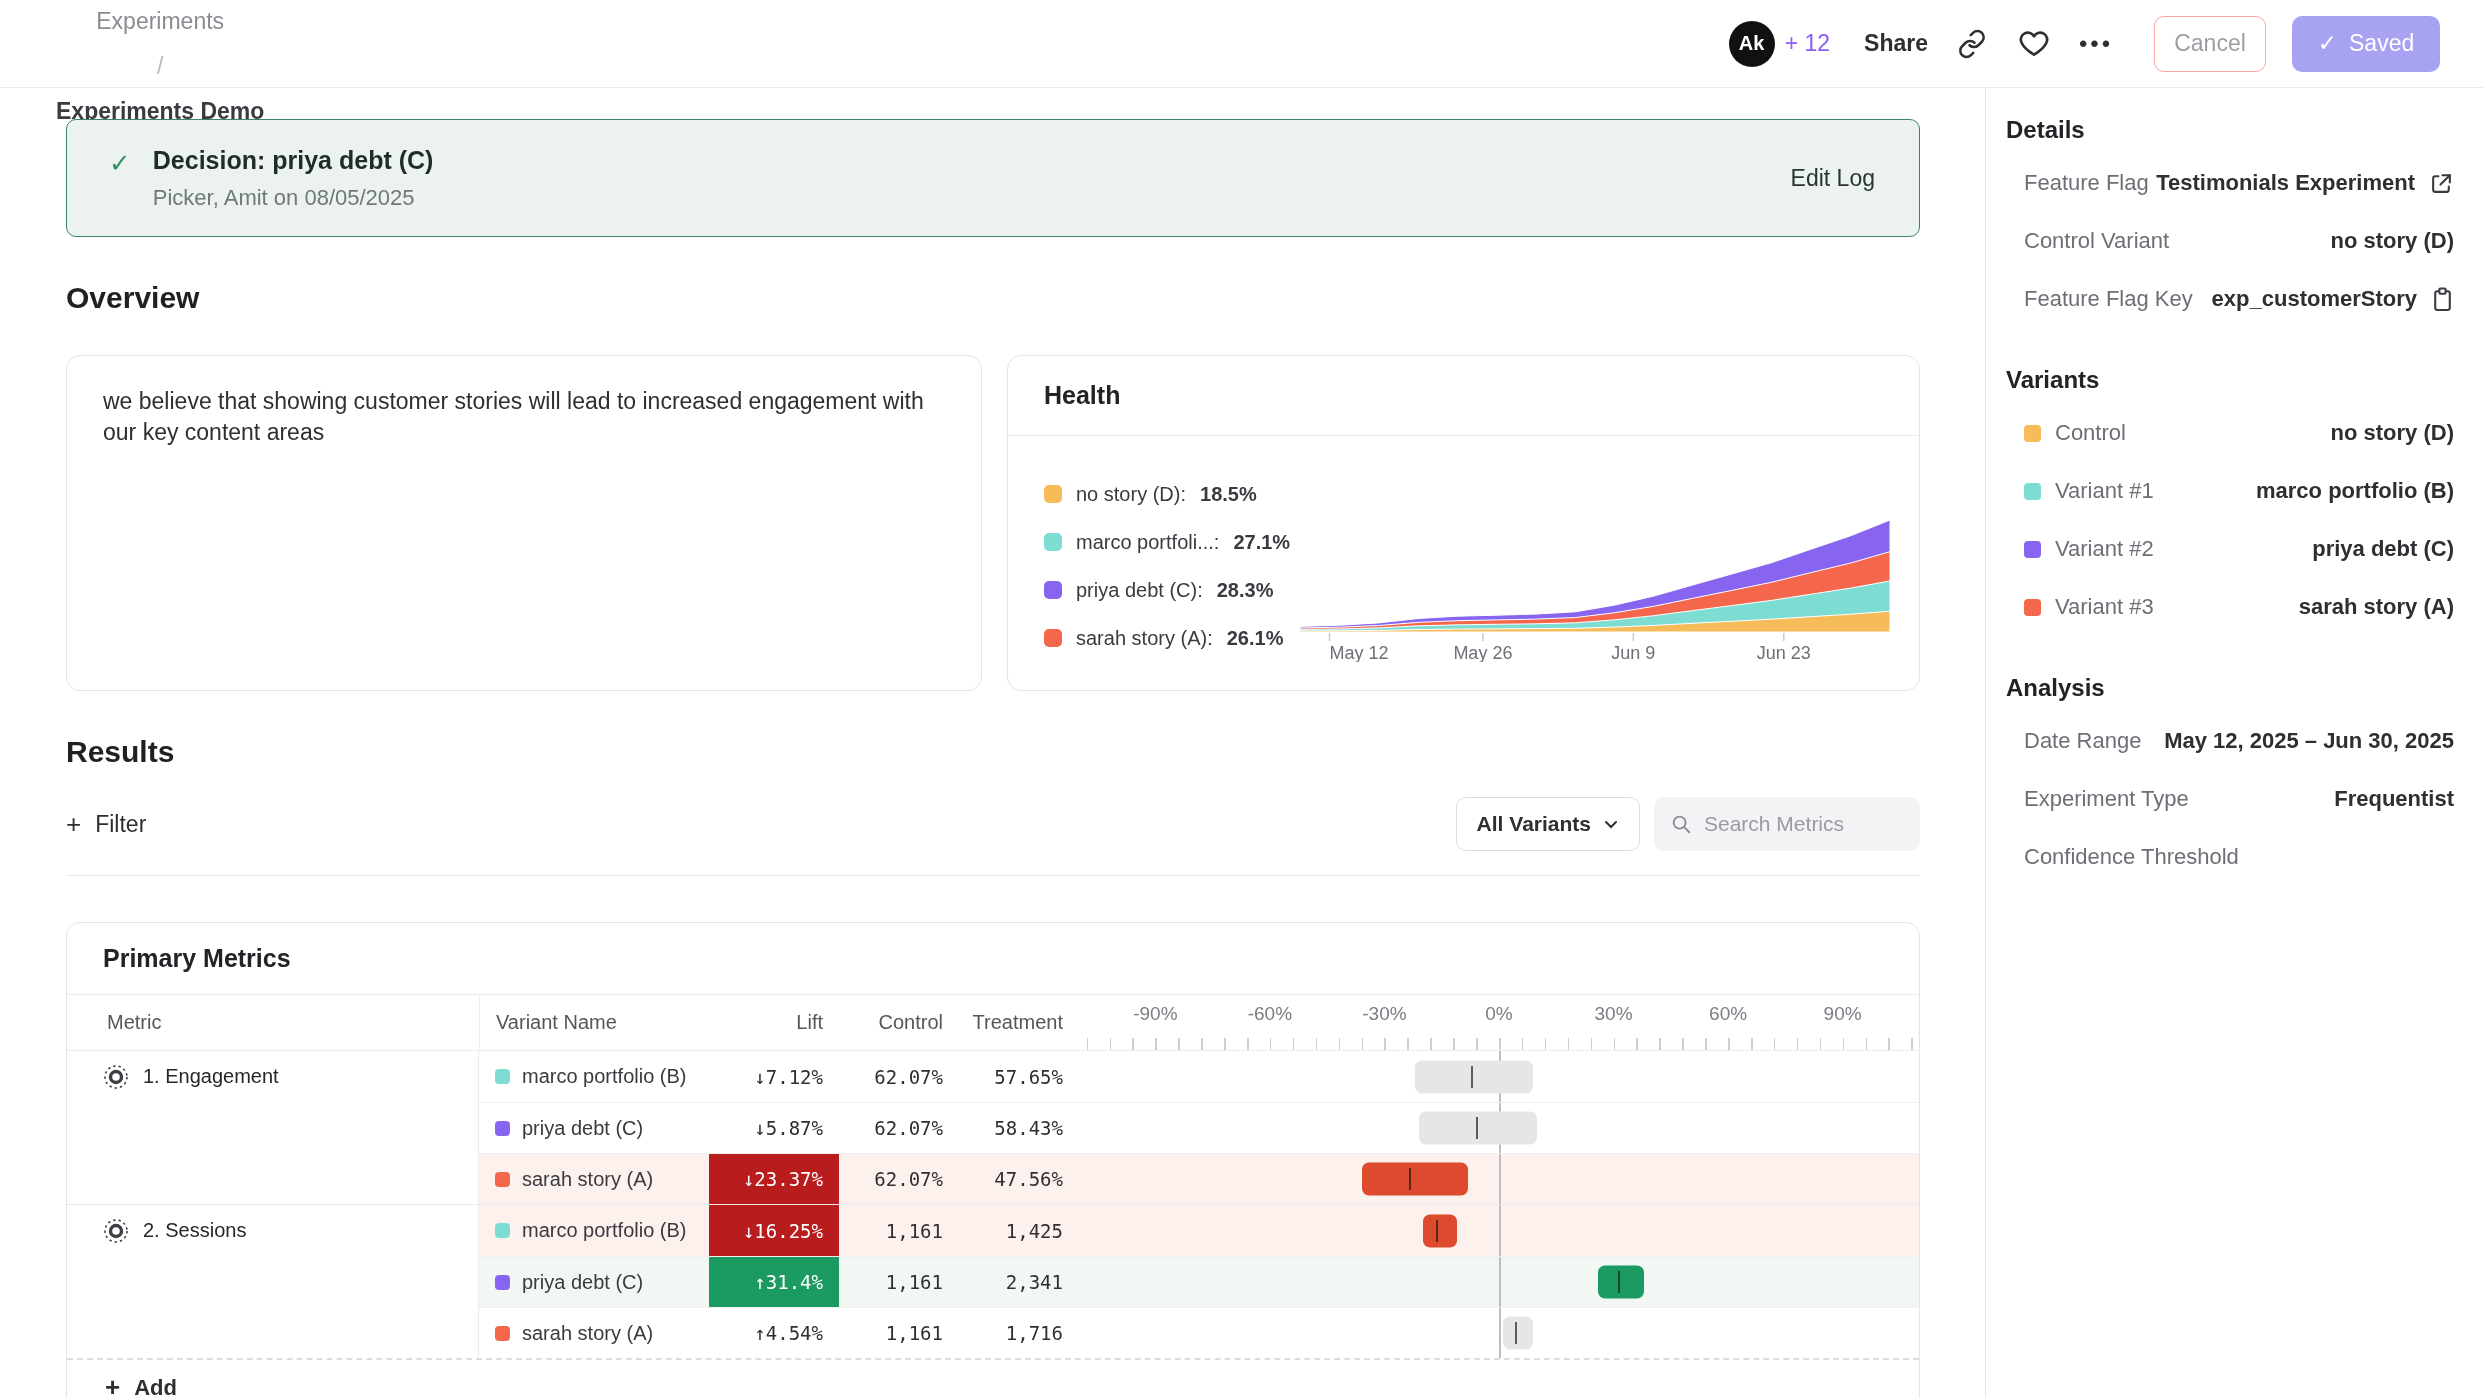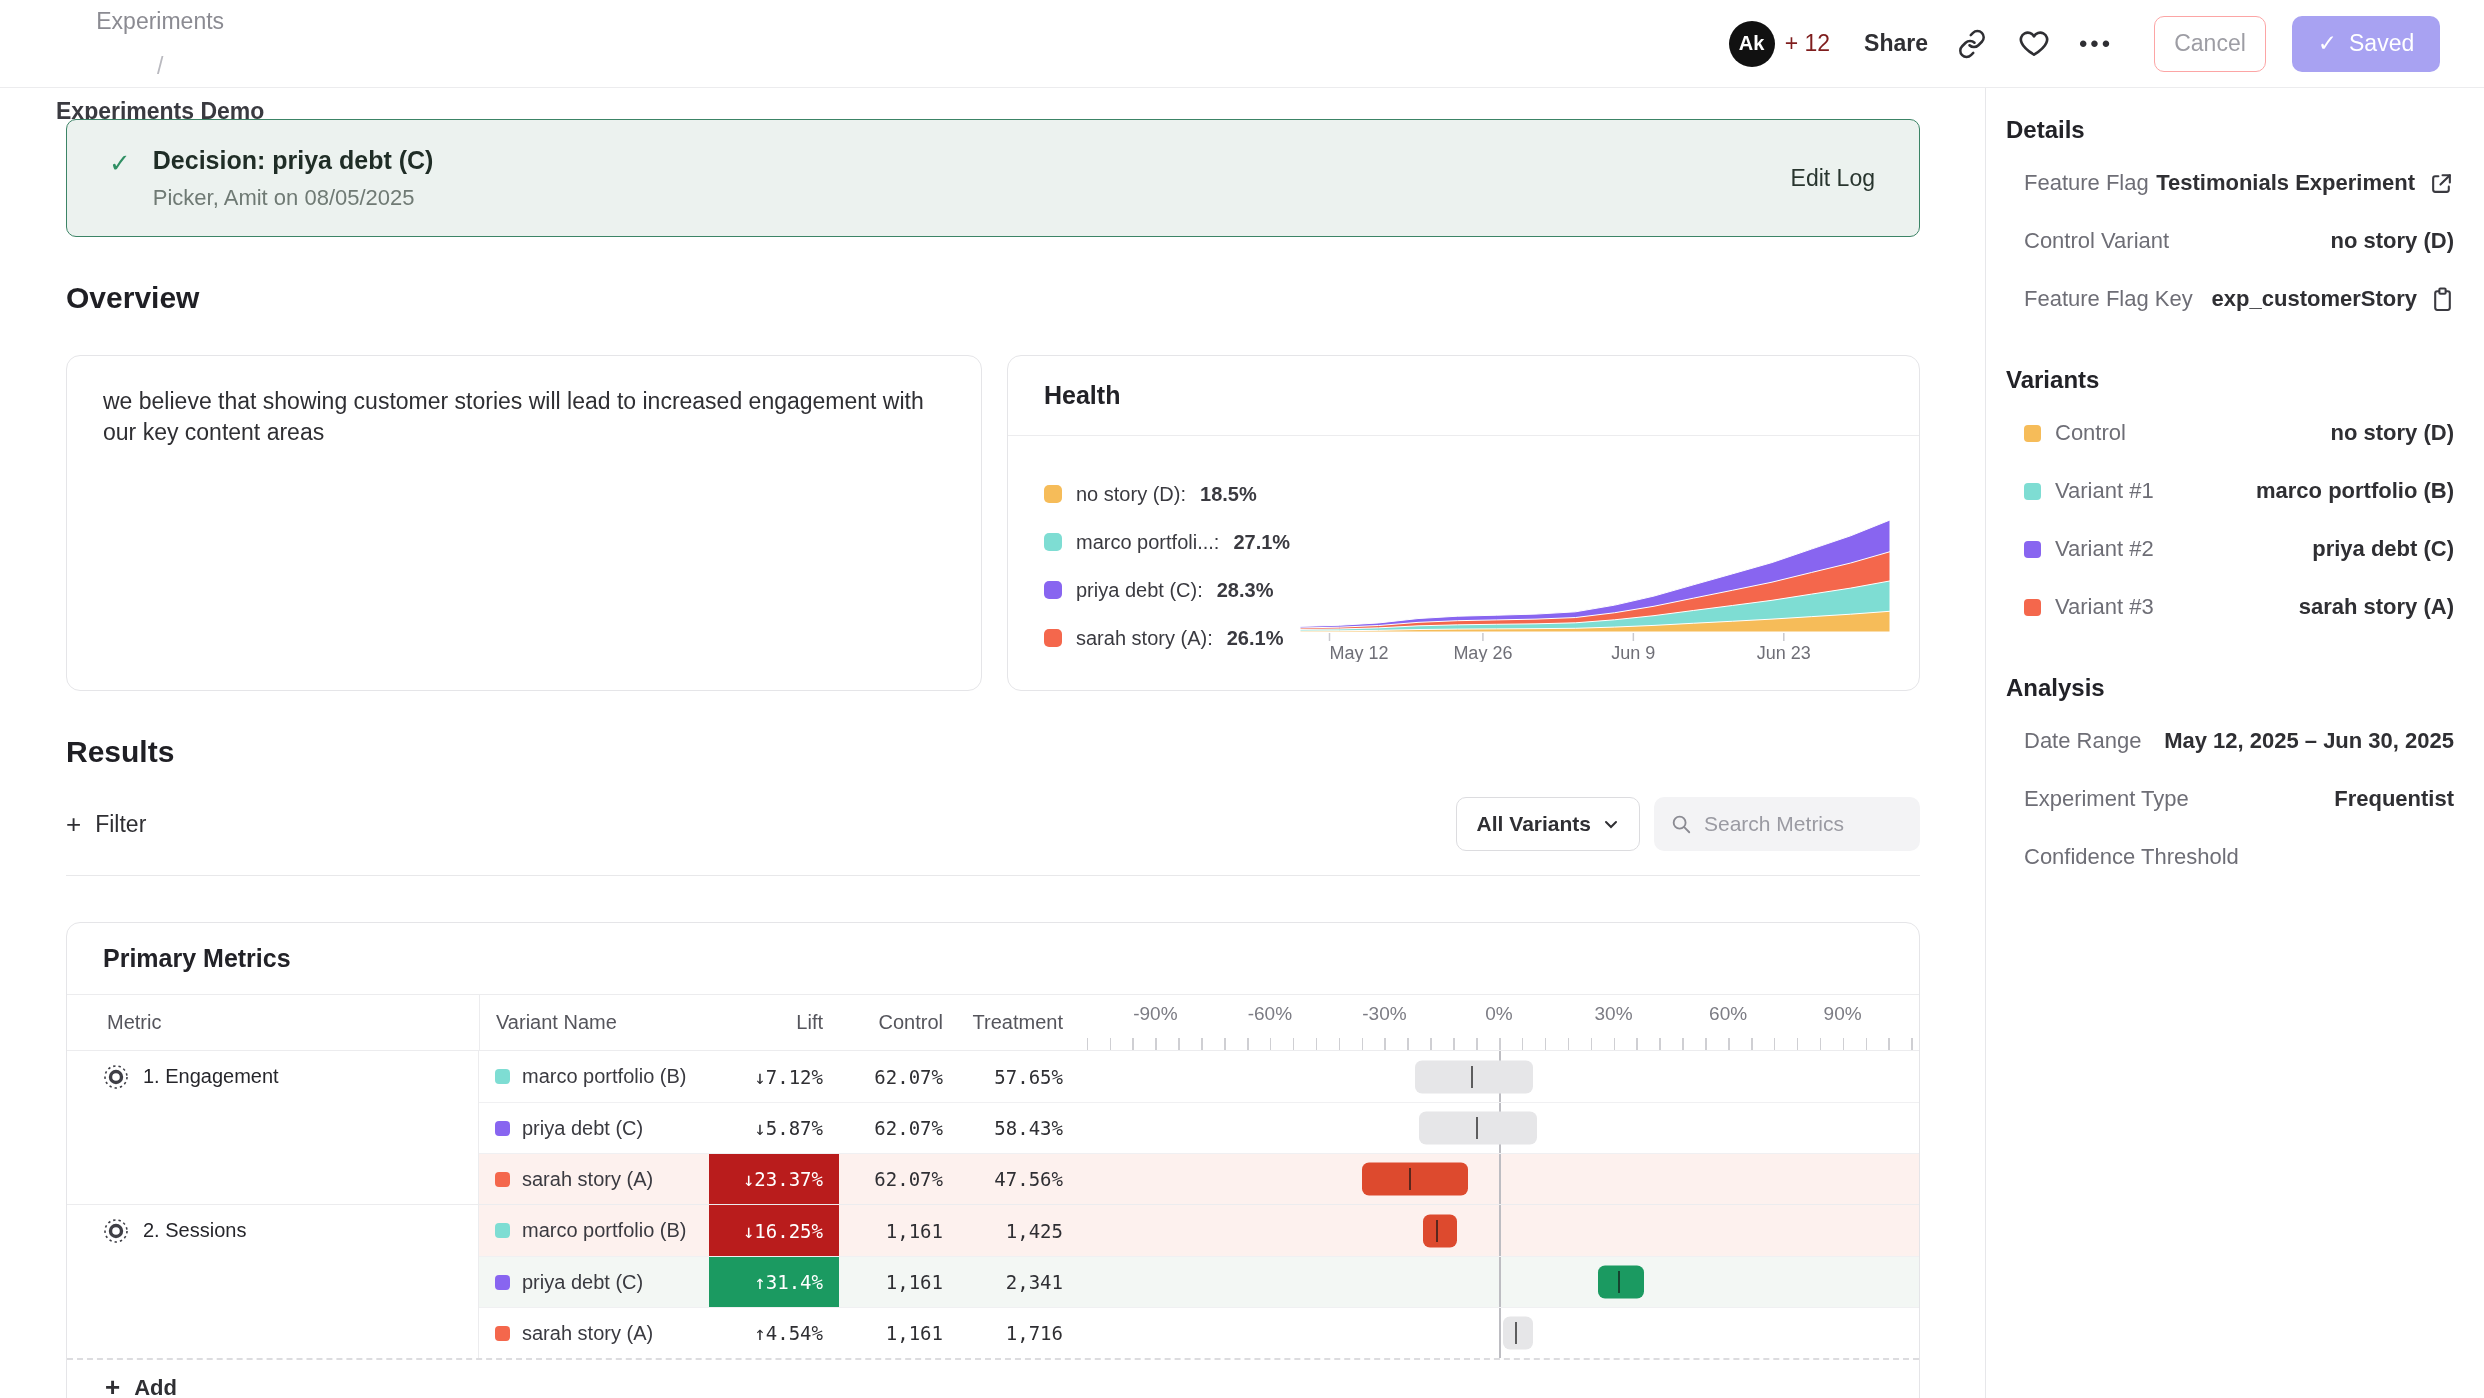--- a/index.html
+++ b/index.html
@@ -11,21 +11,21 @@
   .topbar { height:88px; display:flex; align-items:center; justify-content:space-between;
             padding:0 44px 0 56px; border-bottom:1px solid #ececee; }
   .breadcrumb { display:flex; align-items:center; gap:18px; font-size:23px;flex-direction:column; }
   .crumb { color:#8b8b92; cursor:pointer; }
   .crumb.current { color:#3a3a40; font-weight:bold; }
   .crumb-sep { color:#b9b9bf; }
   .topbar-right { display:flex; align-items:center; gap:26px; }
   .avatar { width:46px; height:46px; border-radius:50%; background:#111; color:#fff;
             display:flex; align-items:center; justify-content:center; font-weight:bold;
             font-size:20px; cursor:pointer; }
-  .collab { font-size:23px; color:#7f1d1d; margin-left:-16px; cursor:pointer; }
+  .collab { font-size:23px; color:#8b5cf6; margin-left:-16px; cursor:pointer; }
   .share { background:none; border:none; font-size:23px; font-weight:bold; color:#2f2f33; cursor:pointer;
            font-family:"Liberation Sans", sans-serif; margin-left:8px; }
   .icon-btn { width:36px; height:36px; display:flex; align-items:center; justify-content:center; cursor:pointer; color:#2f2f33; }
   .dots { font-size:24px; letter-spacing:3px; color:#2f2f33; }
   .btn-cancel { width:112px; height:56px; border-radius:10px; background:#fff; border:1px solid #fca5a5;
                 color:#9d9da4; font-size:23px; font-family:"Liberation Sans", sans-serif; cursor:pointer; margin-left:14px; }
   .btn-saved { width:148px; height:56px; border-radius:10px; border:none; background:#a8a2f2; color:#fff;
                font-size:23px; font-family:"Liberation Sans", sans-serif; cursor:pointer;
                display:flex; align-items:center; justify-content:center; gap:12px; }
 

